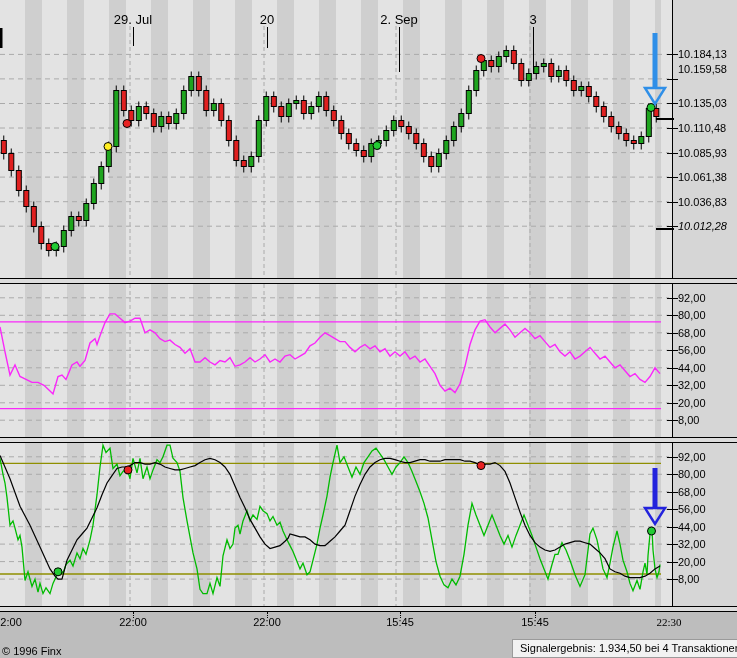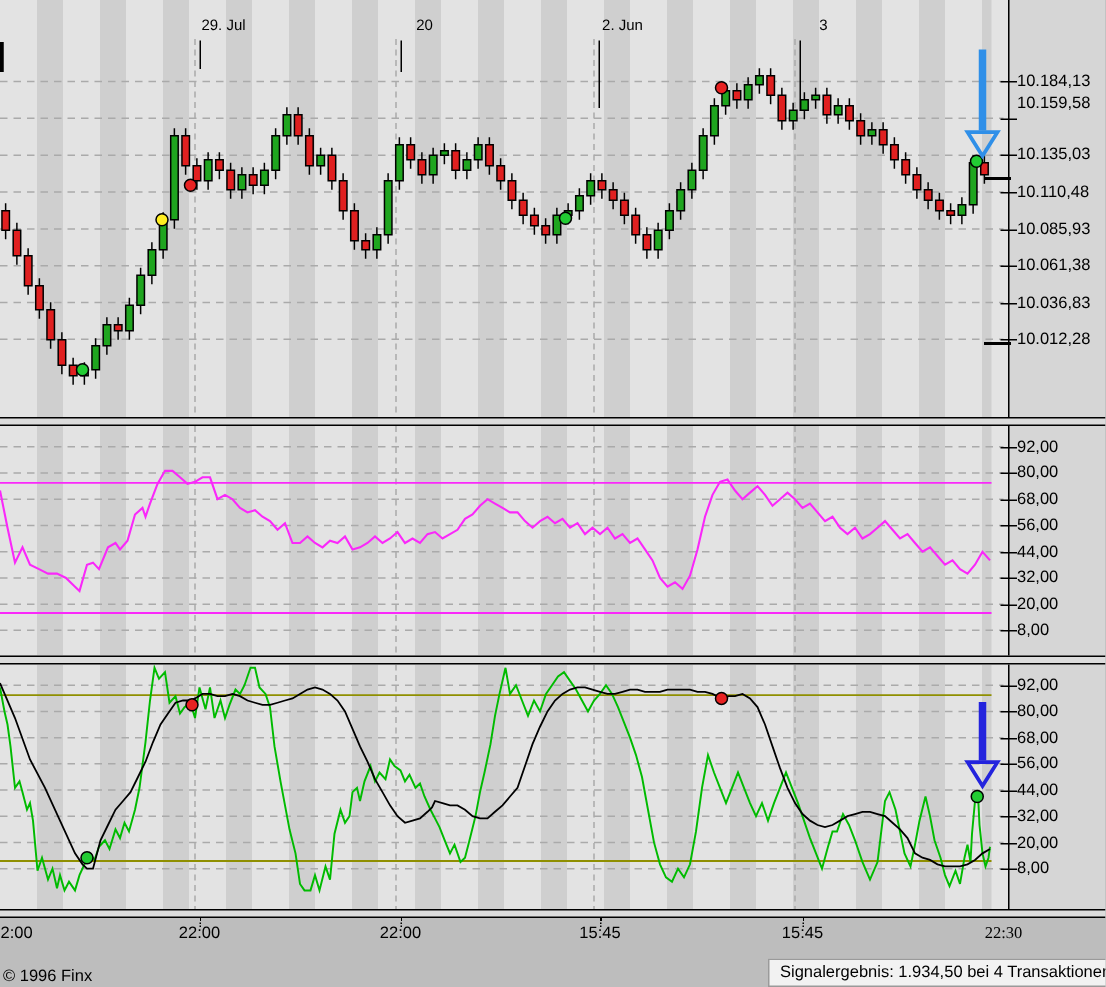--- a/index.html
+++ b/index.html
@@ -9,21 +9,21 @@
   .stripes{position:absolute;left:0;top:0;width:661px;height:100%;
            background:repeating-linear-gradient(90deg,#e3e3e3 0 25px,#cfcfcf 25px 42px);}
   .svg-layer{position:absolute;left:0;top:0;}
   .hline{position:absolute;left:0;width:737px;height:1px;background:#000;}
   .sep-gap{position:absolute;left:0;width:737px;background:#dcdcdc;}
   .axis-strip{position:absolute;left:673px;top:0;width:64px;height:612px;background:#d6d6d6;}
   .axis-line{position:absolute;left:672px;top:0;width:1px;height:612px;background:#000;}
   .y-label{position:absolute;left:678px;font-size:11px;color:#000;white-space:nowrap;}
   .y-tick{position:absolute;left:667px;width:11px;height:1px;background:#000;}
   .side-mark{position:absolute;left:656px;width:18px;height:2px;background:#000;}
-  .date-label{position:absolute;top:12px;transform:translateX(-50%);font-size:10px;color:#000;white-space:nowrap;margin-left:16px;}
+  .date-label{position:absolute;top:12px;transform:translateX(-50%);font-size:13px;color:#000;white-space:nowrap;}
   .date-tick{position:absolute;width:1px;background:#000;top:27px;}
   .time-label{position:absolute;top:616px;transform:translateX(-50%);font-size:11px;color:#000;white-space:nowrap;}
   .time-tick{position:absolute;top:612px;height:6px;width:0;border-left:1px dotted #000;}
   .copyright{position:absolute;left:2px;top:645px;font-size:11px;color:#000;}
   .statusbar{position:absolute;left:512px;top:639px;width:223px;height:17px;background:#f2f2f2;
              border:1px solid #9a9a9a;font-size:11px;line-height:16px;padding-left:7px;color:#000;white-space:nowrap;}
 </style>
 </head>
 <body>
 
@@ -309,21 +309,21 @@
       <div class="y-label" style="top:97px;">10.135,03</div>
       <div class="y-tick" style="top:128px;"></div>
       <div class="y-label" style="top:122px;">10.110,48</div>
       <div class="y-tick" style="top:153px;"></div>
       <div class="y-label" style="top:147px;">10.085,93</div>
       <div class="y-tick" style="top:177px;"></div>
       <div class="y-label" style="top:171px;">10.061,38</div>
       <div class="y-tick" style="top:202px;"></div>
       <div class="y-label" style="top:196px;">10.036,83</div>
       <div class="y-tick" style="top:226px;"></div>
-      <div class="y-label" style="top:220px;">10.012,28</div>
+      <div class="y-label" style="top:220px;font-style:italic;">10.012,28</div>
       <div class="y-tick" style="top:298px;"></div>
       <div class="y-label" style="top:292px;">92,00</div>
       <div class="y-tick" style="top:315px;"></div>
       <div class="y-label" style="top:309px;">80,00</div>
       <div class="y-tick" style="top:333px;"></div>
       <div class="y-label" style="top:327px;">68,00</div>
       <div class="y-tick" style="top:350px;"></div>
       <div class="y-label" style="top:344px;">56,00</div>
       <div class="y-tick" style="top:368px;"></div>
       <div class="y-label" style="top:362px;">44,00</div>
@@ -348,21 +348,21 @@
       <div class="y-tick" style="top:562px;"></div>
       <div class="y-label" style="top:556px;">20,00</div>
       <div class="y-tick" style="top:579px;"></div>
       <div class="y-label" style="top:573px;">8,00</div>
       <div class="side-mark" style="top:118px;"></div>
       <div class="side-mark" style="top:228px;"></div>
       <div class="date-label" style="left:133px;">29. Jul</div>
       <div class="date-tick" style="left:133px;height:19px;"></div>
       <div class="date-label" style="left:267px;">20</div>
       <div class="date-tick" style="left:267px;height:21px;"></div>
-      <div class="date-label" style="left:399px;">2. Jun</div>
+      <div class="date-label" style="left:399px;">2. Sep</div>
       <div class="date-tick" style="left:399px;height:45px;"></div>
       <div class="date-label" style="left:533px;">3</div>
       <div class="date-tick" style="left:533px;height:47px;"></div>
       <div class="time-label" style="left:8px;">22:00</div>
       <div class="time-label" style="left:133px;">22:00</div>
       <div class="time-label" style="left:267px;">22:00</div>
       <div class="time-label" style="left:400px;">15:45</div>
       <div class="time-label" style="left:535px;">15:45</div>
       <div class="time-label" style="left:669px;font-family:Liberation Serif, serif;">22:30</div>
       <div class="time-tick" style="left:133px;"></div>

